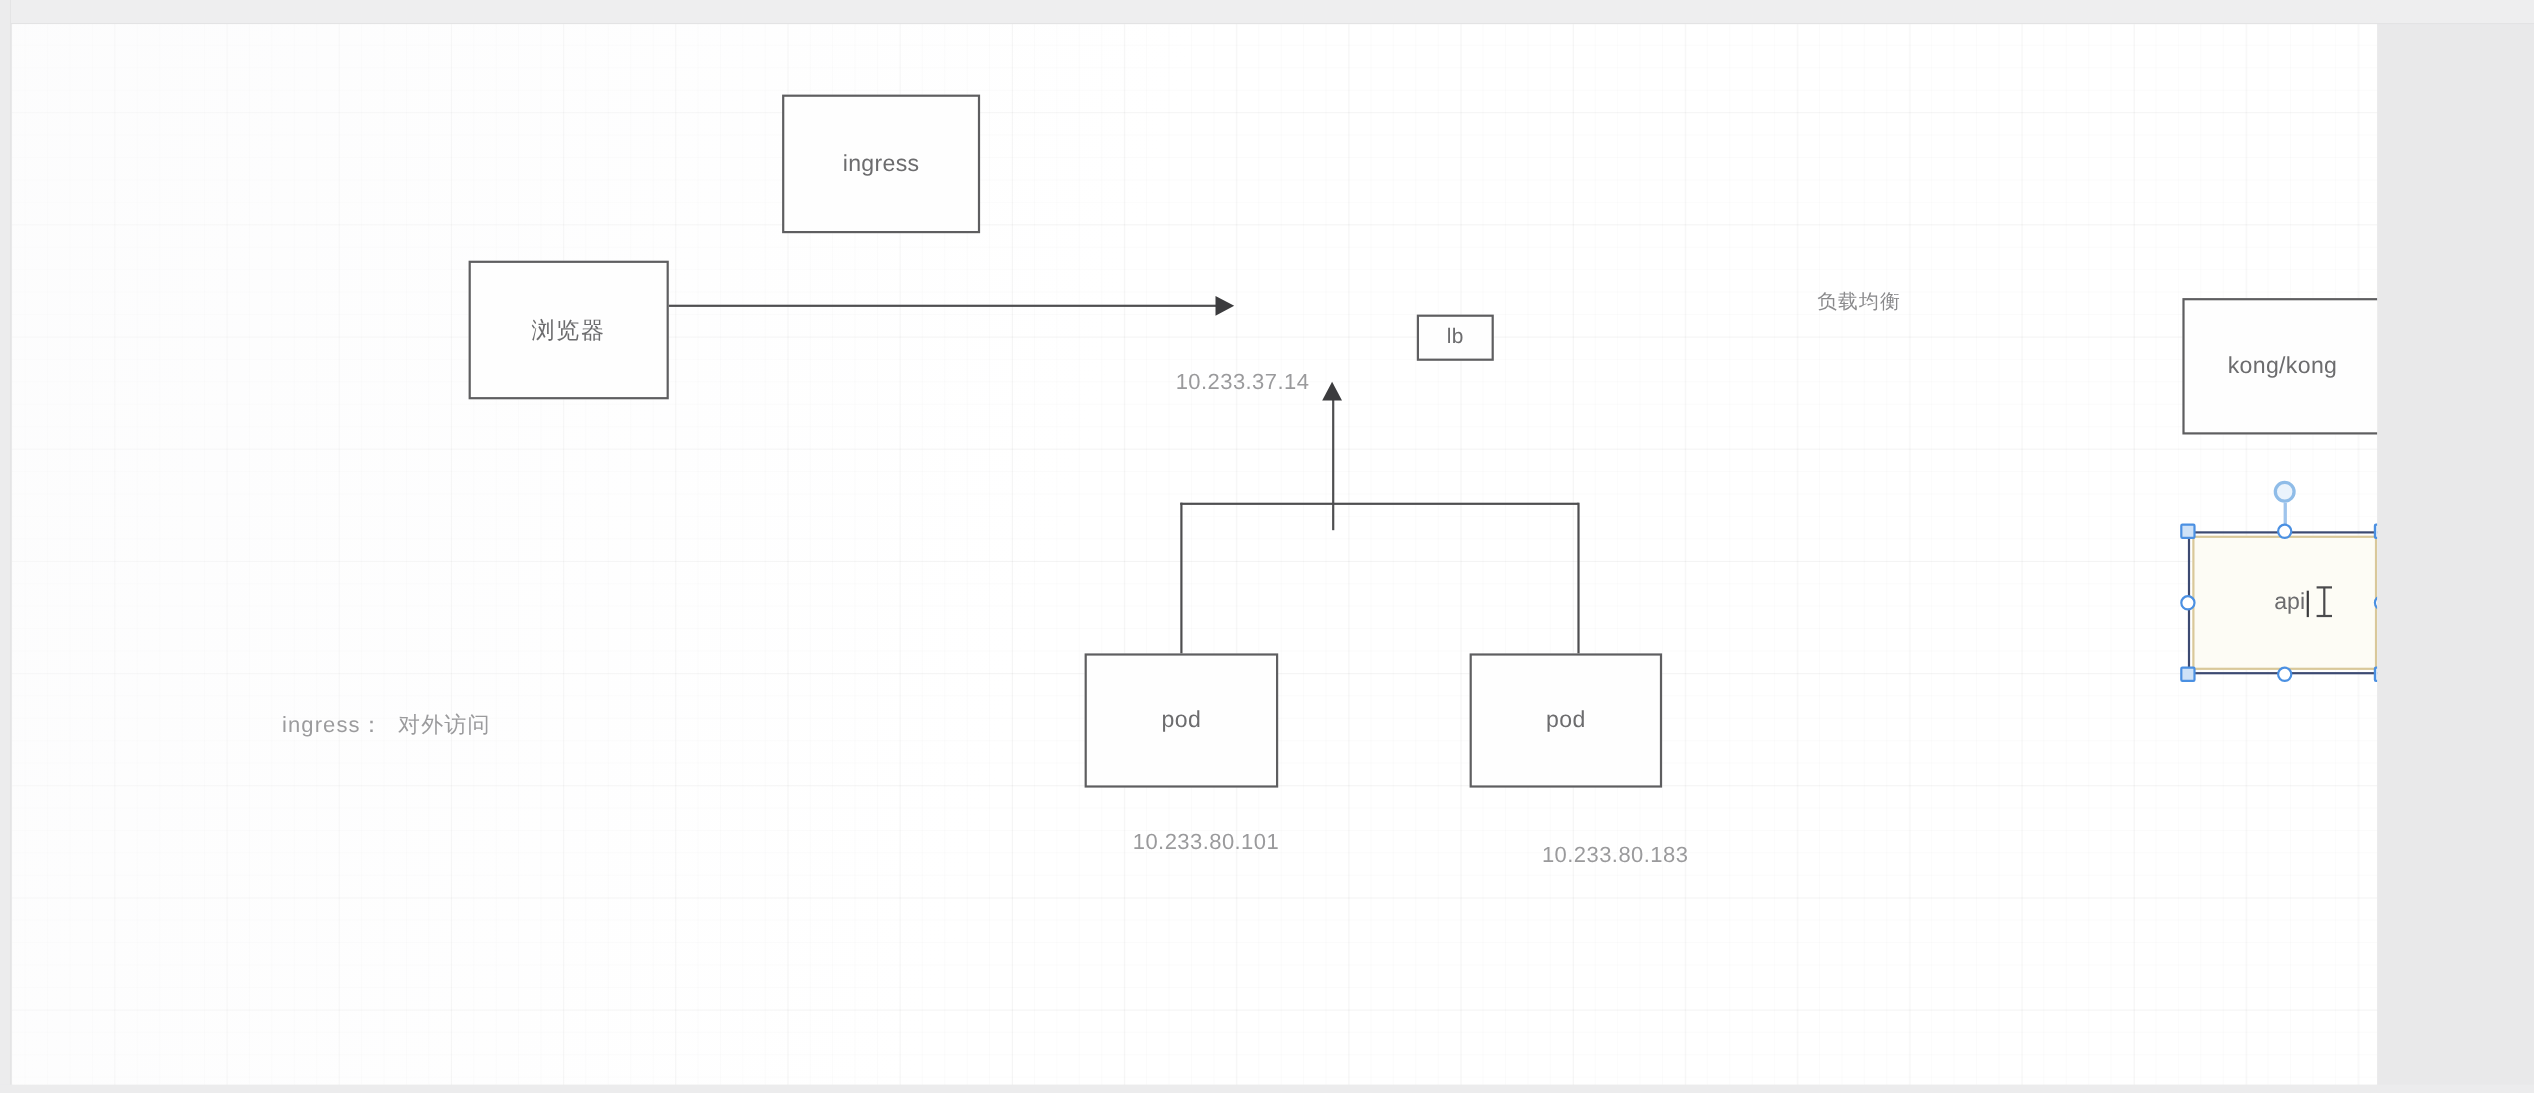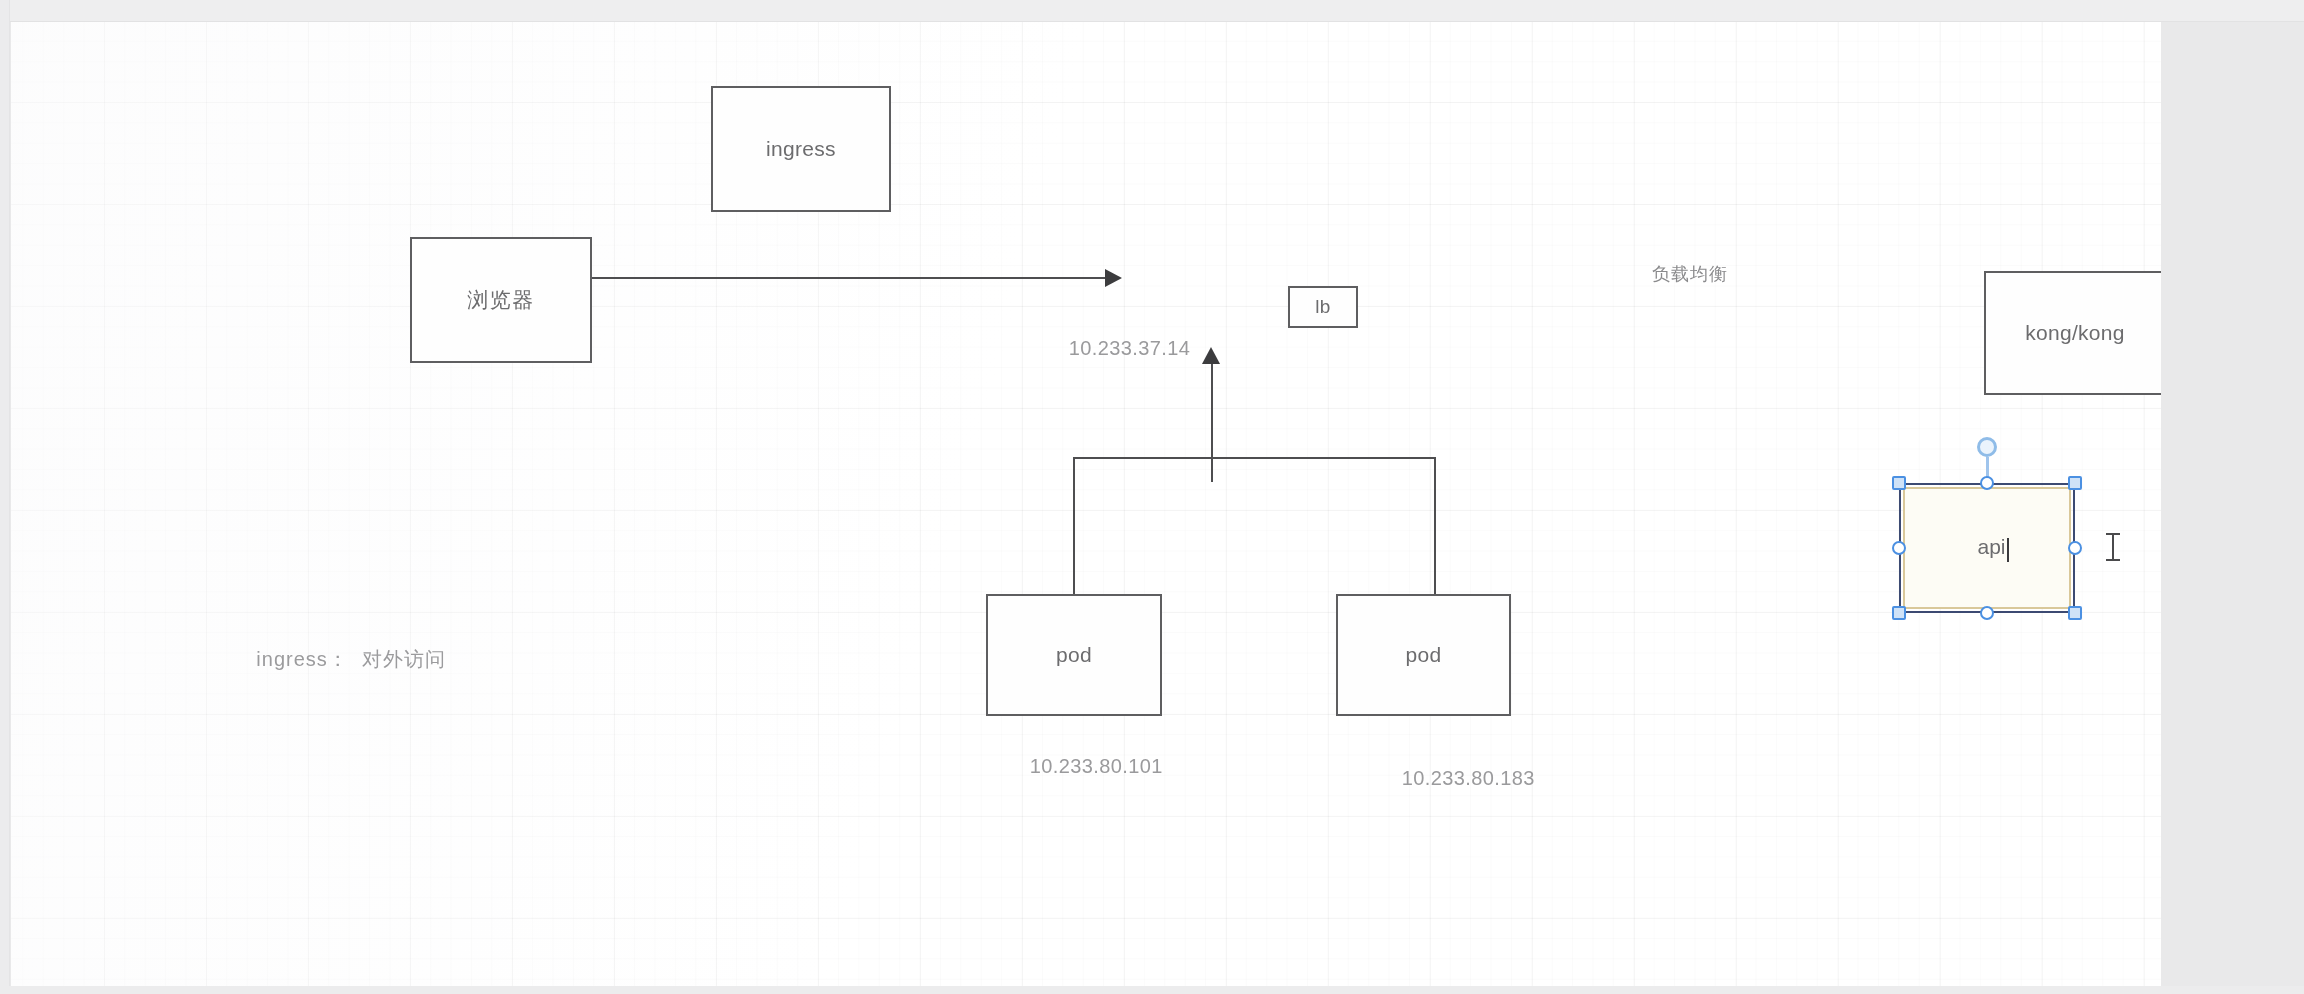--- a/index.html
+++ b/index.html
@@ -218,21 +218,21 @@
     <div class="h-line" style="left:1062px; top:435px; width:362px;"></div>
 
     <div class="v-line" style="left:1062px; top:435px; height:139px;"></div>
 
     <div class="v-line" style="left:1423px; top:435px; height:139px;"></div>
 
     <div class="node" style="left:700px; top:64px; width:180px; height:126px;">
       <span>ingress</span>
     </div>
 
-    <div class="node cjk" style="left:399px; top:215px; width:182px; height:126px;">
+    <div class="node cjk" style="left:415px; top:215px; width:182px; height:126px;">
       <span>浏览器</span>
     </div>
 
 
     <div class="node small" style="left:1277px; top:264px; width:70px; height:42px; z-index:5;">
       <span>lb</span>
     </div>
 
     <div class="node" style="left:975px; top:572px; width:176px; height:122px;">
       <span>pod</span>
@@ -261,21 +261,21 @@
 
     <div class="label" style="left:1605px; top:219px; font-size:18px; letter-spacing:1px;">
       <span>负载均衡</span>
     </div>
 
     <div class="label note" style="left:206px; top:594px;">
       <span>ingress：  对外访问</span>
     </div>
 
 
-    <div id="selected-shape-wrap" style="left:1892px; top:465px; width:168px; height:122px;">
+    <div id="selected-shape-wrap" style="left:1982px; top:465px; width:168px; height:122px;">
 
       <div class="sel-shape">
         <span class="sel-shape-text">
           <span>api</span><span class="text-caret"></span>
         </span>
       </div>
 
       <div class="sel-frame"></div>
 
       <div class="rot-stem" style="left:83px; top:-30px;"></div>

